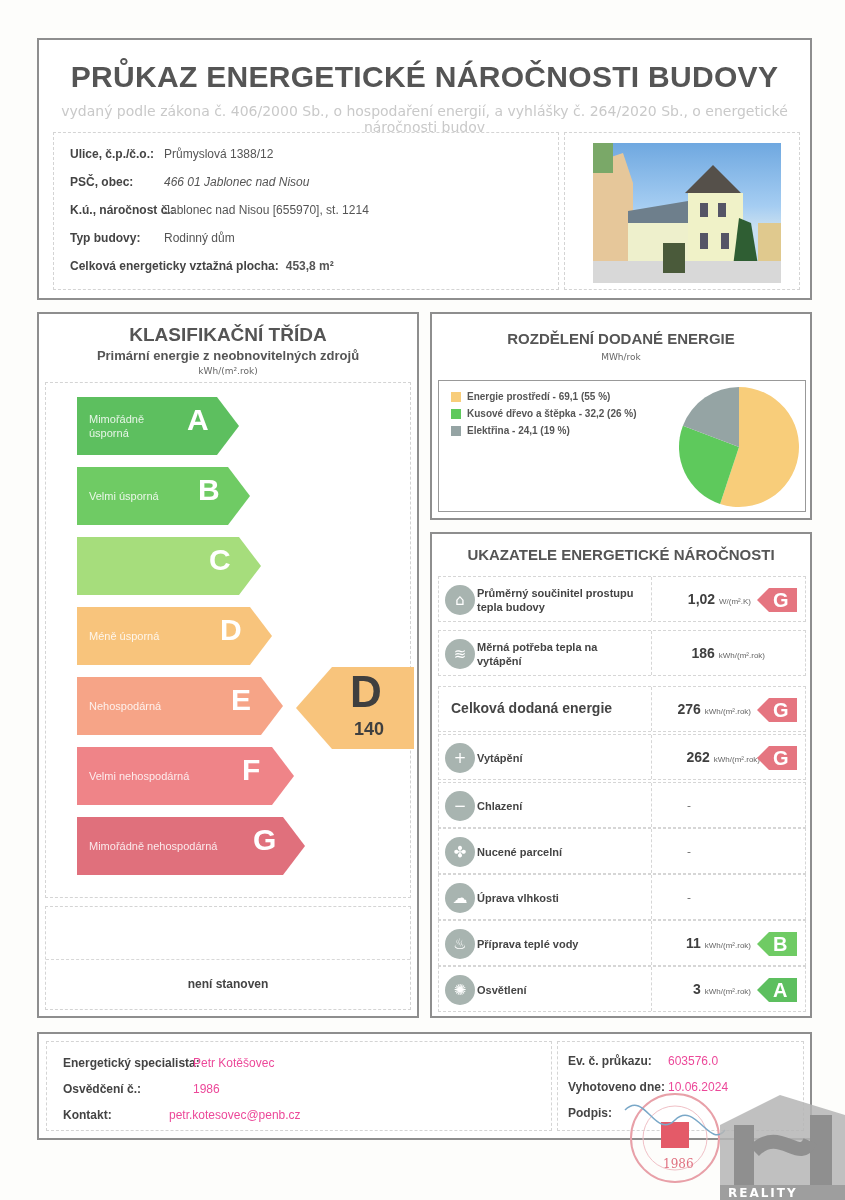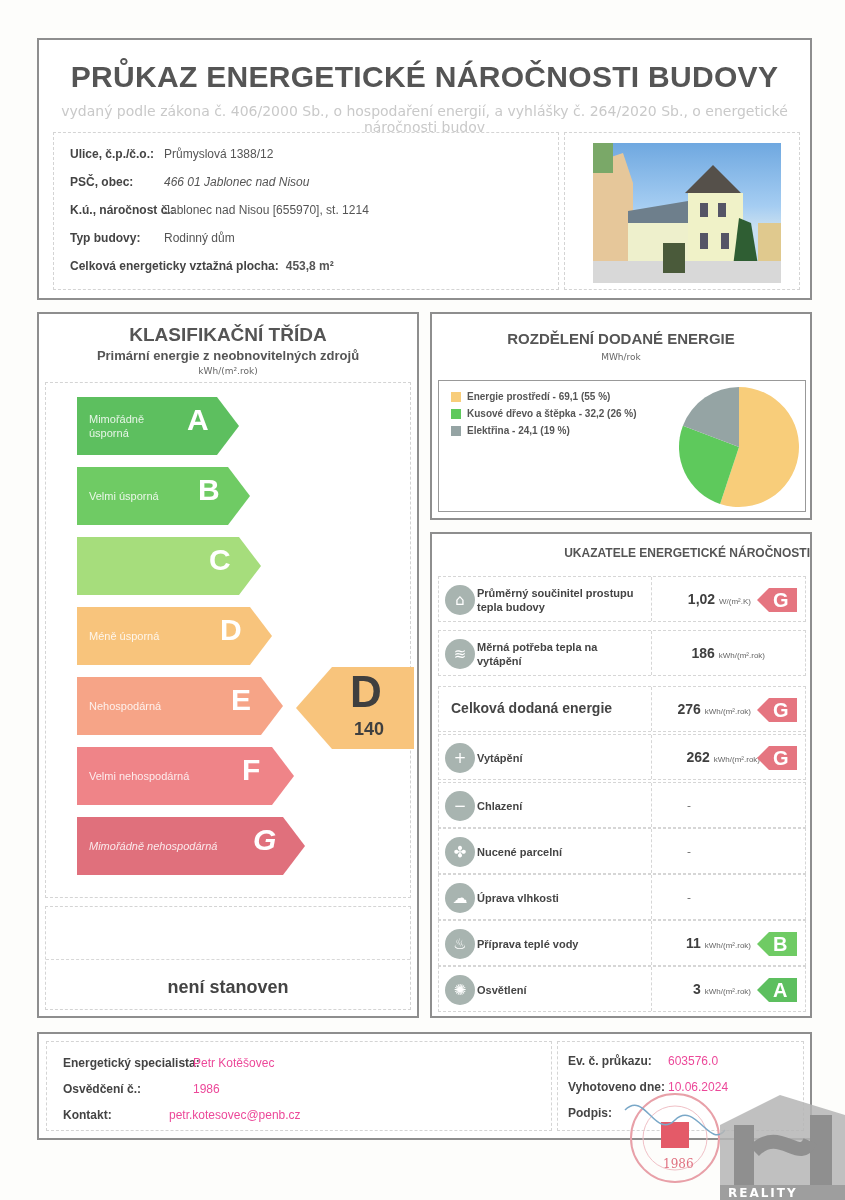--- a/index.html
+++ b/index.html
@@ -28,34 +28,34 @@
   .band { position: absolute; left: 10px; height: 50px; margin-left: 21px; }
   .band svg { position: absolute; left: 0; top: 0; }
   .band .bl { position: absolute; left: 12px; top: 0; height: 58px; display: flex; align-items: center; font-family: "Liberation Sans", sans-serif; font-size: 11px; color: rgba(255,255,255,0.85); line-height: 14px; }
   .band .bt { position: absolute; top: 6px; font-family: "Liberation Sans", sans-serif; font-weight: bold; font-size: 30px; color: #fff; }
   .rating { position: absolute; left: 250px; top: 284px; width: 118px; height: 82px; }
   .rating .rl { position: absolute; left: 54px; top: 0px; font-family: "Liberation Sans", sans-serif; font-weight: bold; font-size: 44px; color: #3f3f3f; }
   .rating .rv { position: absolute; left: 58px; top: 52px; font-family: "Liberation Sans", sans-serif; font-weight: bold; font-size: 18px; color: #3f3f3f; }
   #req-box { left: 6px; top: 592px; width: 366px; height: 104px; }
   .req-t { position: absolute; left: 0; right: 0; top: 6px; text-align: center; font-family: "Liberation Sans", sans-serif; font-weight: bold; font-size: 14px; color: #444; line-height: 18px; }
   .req-div { position: absolute; left: 0; right: 0; top: 52px; border-top: 1px dashed #d8d8d8; }
-  .req-v { position: absolute; left: 0; right: 0; top: 70px; text-align: center; font-family: "Liberation Sans", sans-serif; font-weight: bold; font-size: 18px; color: #444; }
+  .req-v { position: absolute; left: 0; right: 0; top: 70px; text-align: center; font-family: "Liberation Sans", sans-serif; font-weight: bold; font-size: 12px; color: #444; }
 
   
   #dist { left: 430px; top: 312px; width: 382px; height: 208px; }
   .dist-title { position: absolute; left: 0; right: 0; top: 16px; text-align: center; font-family: "Liberation Sans", sans-serif; font-weight: bold; font-size: 15px; color: #555; }
   .dist-unit { position: absolute; left: 0; right: 0; top: 38px; text-align: center; font-size: 9px; color: #666; }
   #legend-box { left: 6px; top: 66px; width: 368px; height: 132px; border: 1px solid #999; border-style: solid; }
   .leg { position: absolute; left: 12px; font-family: "Liberation Sans", sans-serif; font-weight: bold; font-size: 10px; color: #555; display: flex; align-items: center; white-space: nowrap; }
   .leg .sw { width: 10px; height: 10px; margin-right: 6px; display: inline-block; }
   #pie { position: absolute; left: 238px; top: 4px; }
 
   
   #ind { left: 430px; top: 532px; width: 382px; height: 486px; }
-  .ind-title { position: absolute; left: 0; right: 0; top: 12px; text-align: right; font-family: "Liberation Sans", sans-serif; font-weight: bold; font-size: 12px; color: #555; }
+  .ind-title { position: absolute; left: 0; right: 0; top: 12px; text-align: center; font-family: "Liberation Sans", sans-serif; font-weight: bold; font-size: 15px; color: #555; }
   .ind-row { position: absolute; left: 6px; width: 368px; border: 1px dashed #d6d6d6; }
   .ind-row .col-div { position: absolute; left: 212px; top: 0; bottom: 0; border-left: 1px dashed #d6d6d6; }
   .ind-icon { position: absolute; left: 6px; width: 30px; height: 30px; border-radius: 50%; background: #a8b4b0; display: flex; align-items: center; justify-content: center; color: #fff; font-size: 15px; }
   .ind-label { position: absolute; left: 38px; font-family: "Liberation Sans", sans-serif; font-weight: bold; font-size: 11px; color: #444; line-height: 14px; }
   .ind-label.big { left: 12px; font-size: 14px; }
   .ind-val { position: absolute; font-family: "Liberation Sans", sans-serif; font-size: 14px; color: #3f3f3f; white-space: nowrap; text-align: right; }
   .ind-val b { font-weight: bold; }
   .ind-val small { font-size: 8px; color: #666; }
   .dash { position: absolute; left: 248px; font-size: 11px; color: #666; }
   .badge { position: absolute; right: 8px; width: 40px; height: 24px; }
@@ -144,21 +144,21 @@
           <div class="bl" style="width: 134px;">Nehospodárná</div>
           <div class="bt" style="left: 154px;">E</div>
         </div>
         <div class="band" style="top: 364px; width: 217px;">
           <svg width="217" height="58">
             <polygon points="0,0 195,0 217,29 195,58 0,58" fill="#ef8488"></polygon>
           </svg>
           <div class="bl" style="width: 145px;">Velmi nehospodárná</div>
           <div class="bt" style="left: 165px;">F</div>
         </div>
-        <div class="band" style="top: 434px; width: 228px; font-style: italic;">
+        <div class="band" style="top: 434px; width: 228px;">
           <svg width="228" height="58">
             <polygon points="0,0 206,0 228,29 206,58 0,58" fill="#e0707c"></polygon>
           </svg>
           <div class="bl" style="width: 156px;">Mimořádně nehospodárná</div>
           <div class="bt" style="left: 176px;">G</div>
         </div>
       </div>
     <div class="rating">
       <svg width="118" height="82">
           <polygon points="0,41 36,0 118,0 118,82 36,82" fill="#f8c47c"></polygon>

